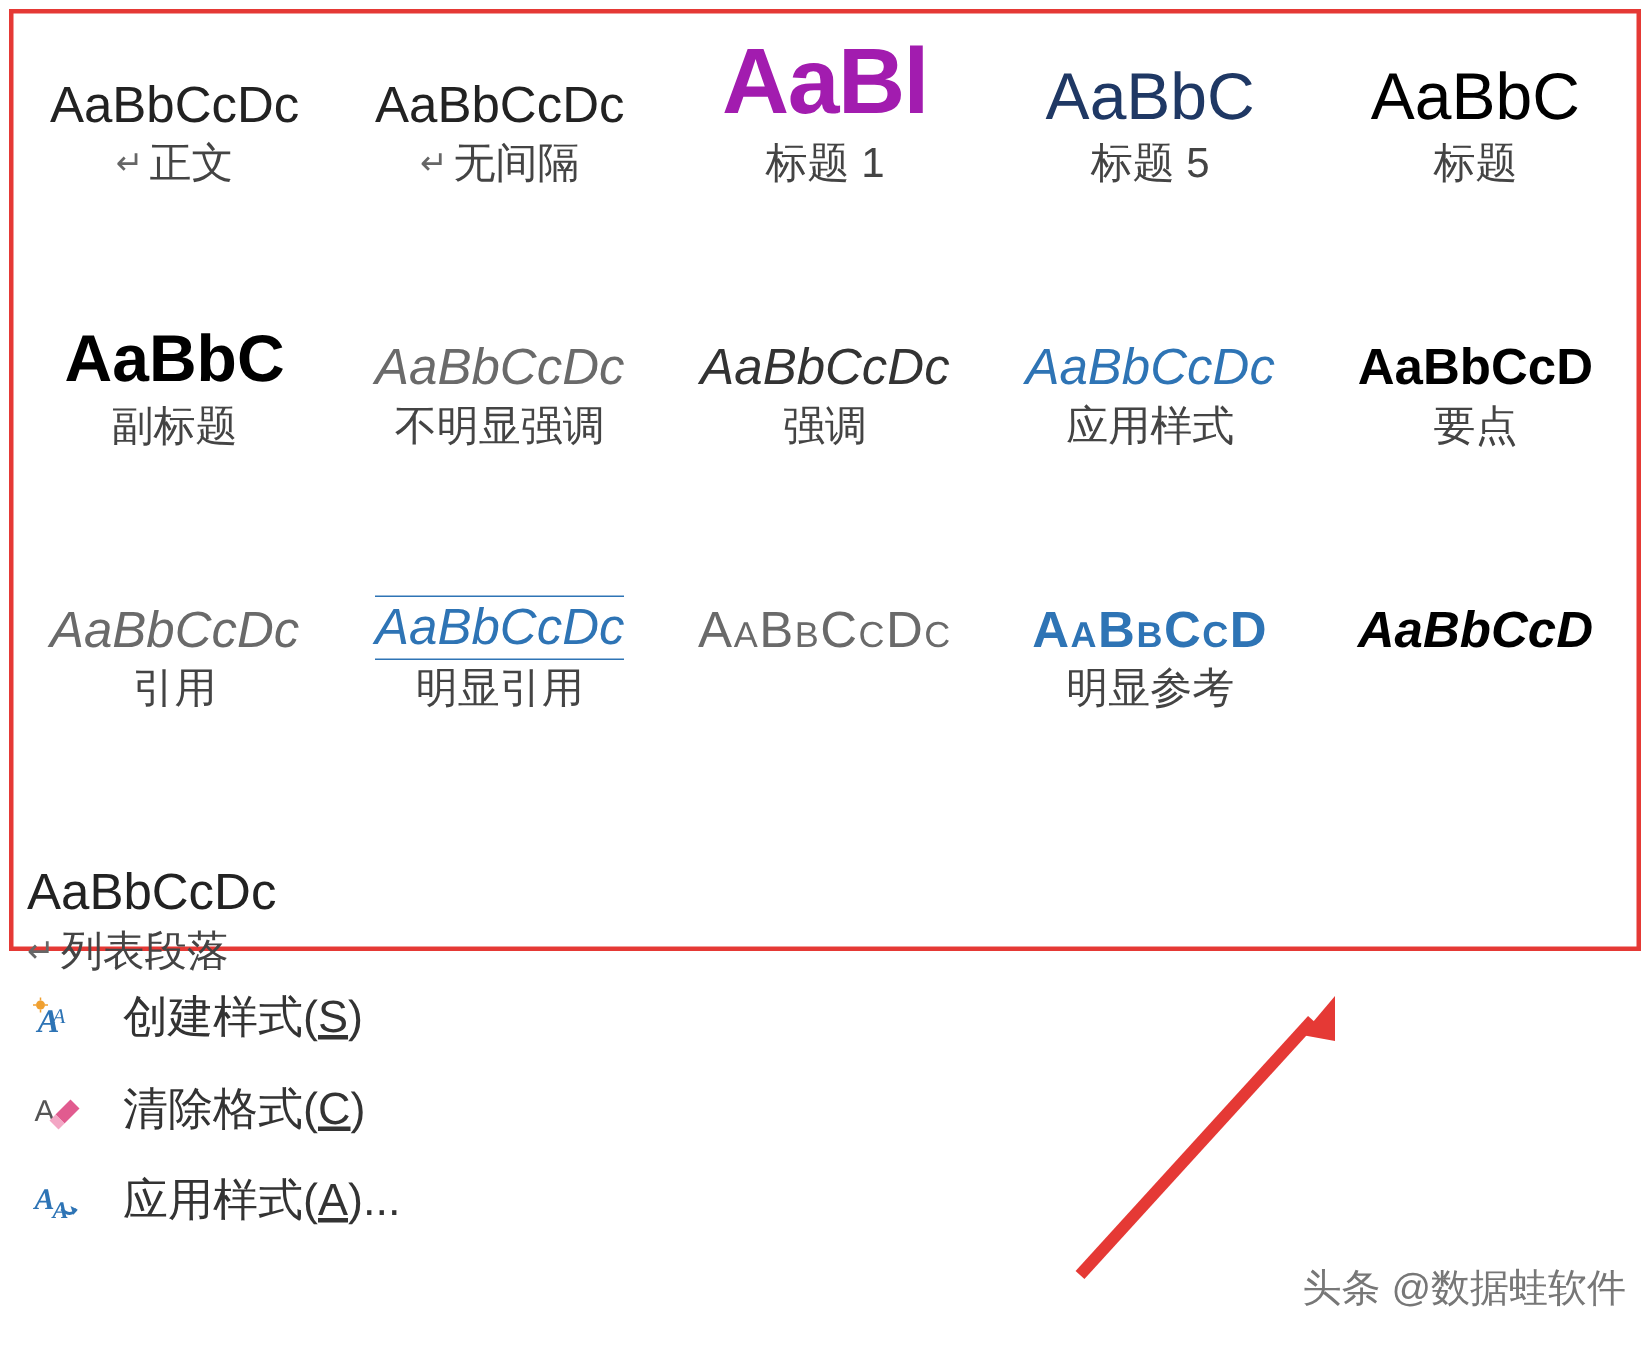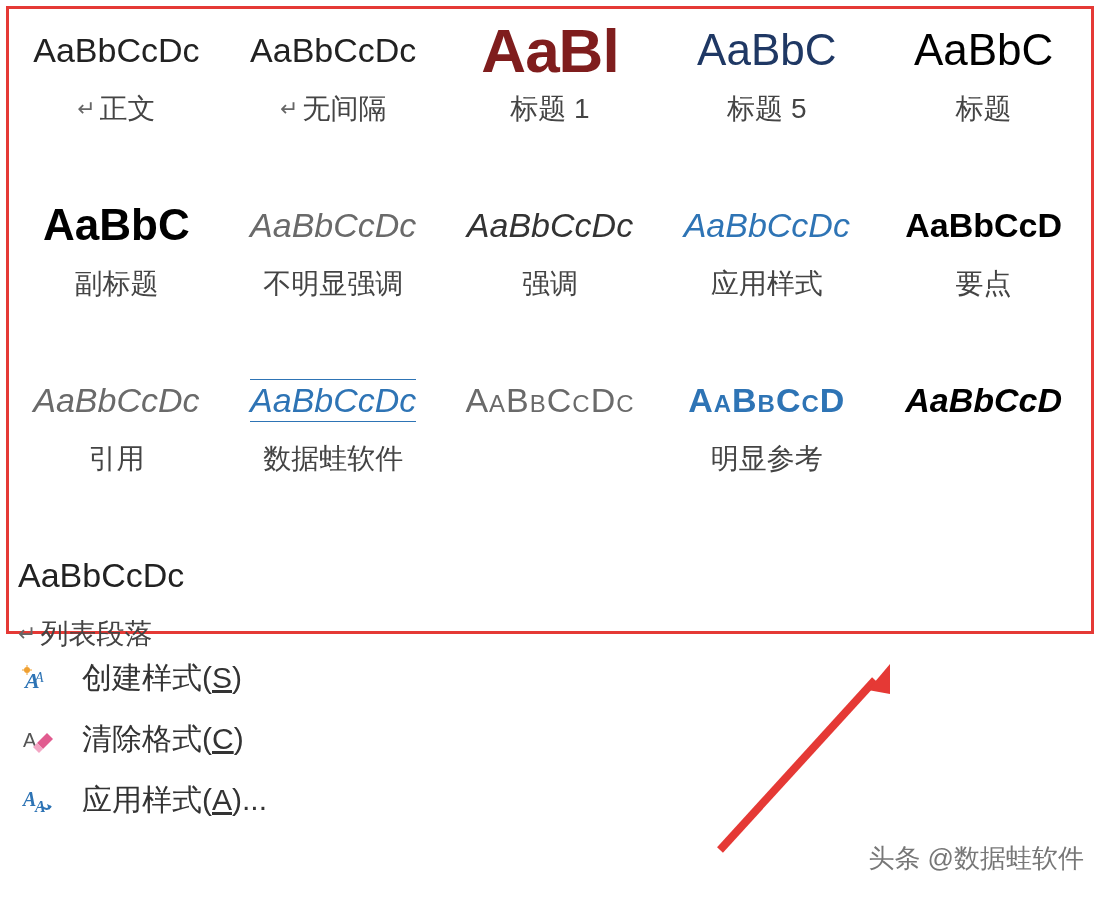--- a/index.html
+++ b/index.html
@@ -33,41 +33,41 @@
     flex-direction: column;
     align-items: center;
     justify-content: flex-start;
     height: 150px;
     padding-top: 0;
     cursor: pointer;
   }
   .style-preview {
     height: 80px;
     display: flex;
-    align-items: center;
+    align-items: flex-end;
     justify-content: center;
     width: 100%;
     overflow: hidden;
     white-space: nowrap;
   }
   .style-name {
     font-size: 28px;
     color: #444;
     display: flex;
     align-items: center;
     gap: 4px;
   }
   .para-mark {
     font-size: 22px;
     color: #666;
   }
 
   
   .p-normal   { font-size: 34px; color: #222; }
-  .p-h1       { font-size: 62px; font-weight: 600; color: #7f1d1d; letter-spacing: -1px;}
+  .p-h1       { font-size: 62px; font-weight: 600; color: #a21caf; letter-spacing: -1px;}
   .p-h2       { font-size: 44px; color: #1f3864; }
   .p-title    { font-size: 44px; color: #000; }
   .p-subtitle { font-size: 44px; font-weight: 600; color: #000; }
   .p-subtle-em{ font-size: 34px; font-style: italic; color: #6a6a6a; }
   .p-emph     { font-size: 34px; font-style: italic; color: #333; }
   .p-intense-em{font-size: 34px; font-style: italic; color: #2e74b5; }
   .p-strong   { font-size: 34px; font-weight: 700; color: #000; }
   .p-quote    { font-size: 34px; font-style: italic; color: #6a6a6a; }
   .p-iquote   { font-size: 34px; font-style: italic; color: #2e74b5; border-top:1px solid #2e74b5; border-bottom:1px solid #2e74b5; padding:1px 0;}
   .p-subtle-ref{font-size: 34px; font-variant: small-caps; letter-spacing:1px; color:#6a6a6a;}
@@ -213,21 +213,21 @@
       </div>
       <div class="style-name">
         <span>引用</span>
       </div>
     </div>
     <div class="style-item">
       <div class="style-preview">
         <span class="p-iquote">AaBbCcDc</span>
       </div>
       <div class="style-name">
-        <span>数据蛙软件</span>
+        <span>明显引用</span>
       </div>
     </div>
     <div class="style-item">
       <div class="style-preview">
         <span class="p-subtle-ref">AaBbCcDc</span>
       </div>
     </div>
     <div class="style-item">
       <div class="style-preview">
         <span class="p-intense-ref">AaBbCcD</span>

